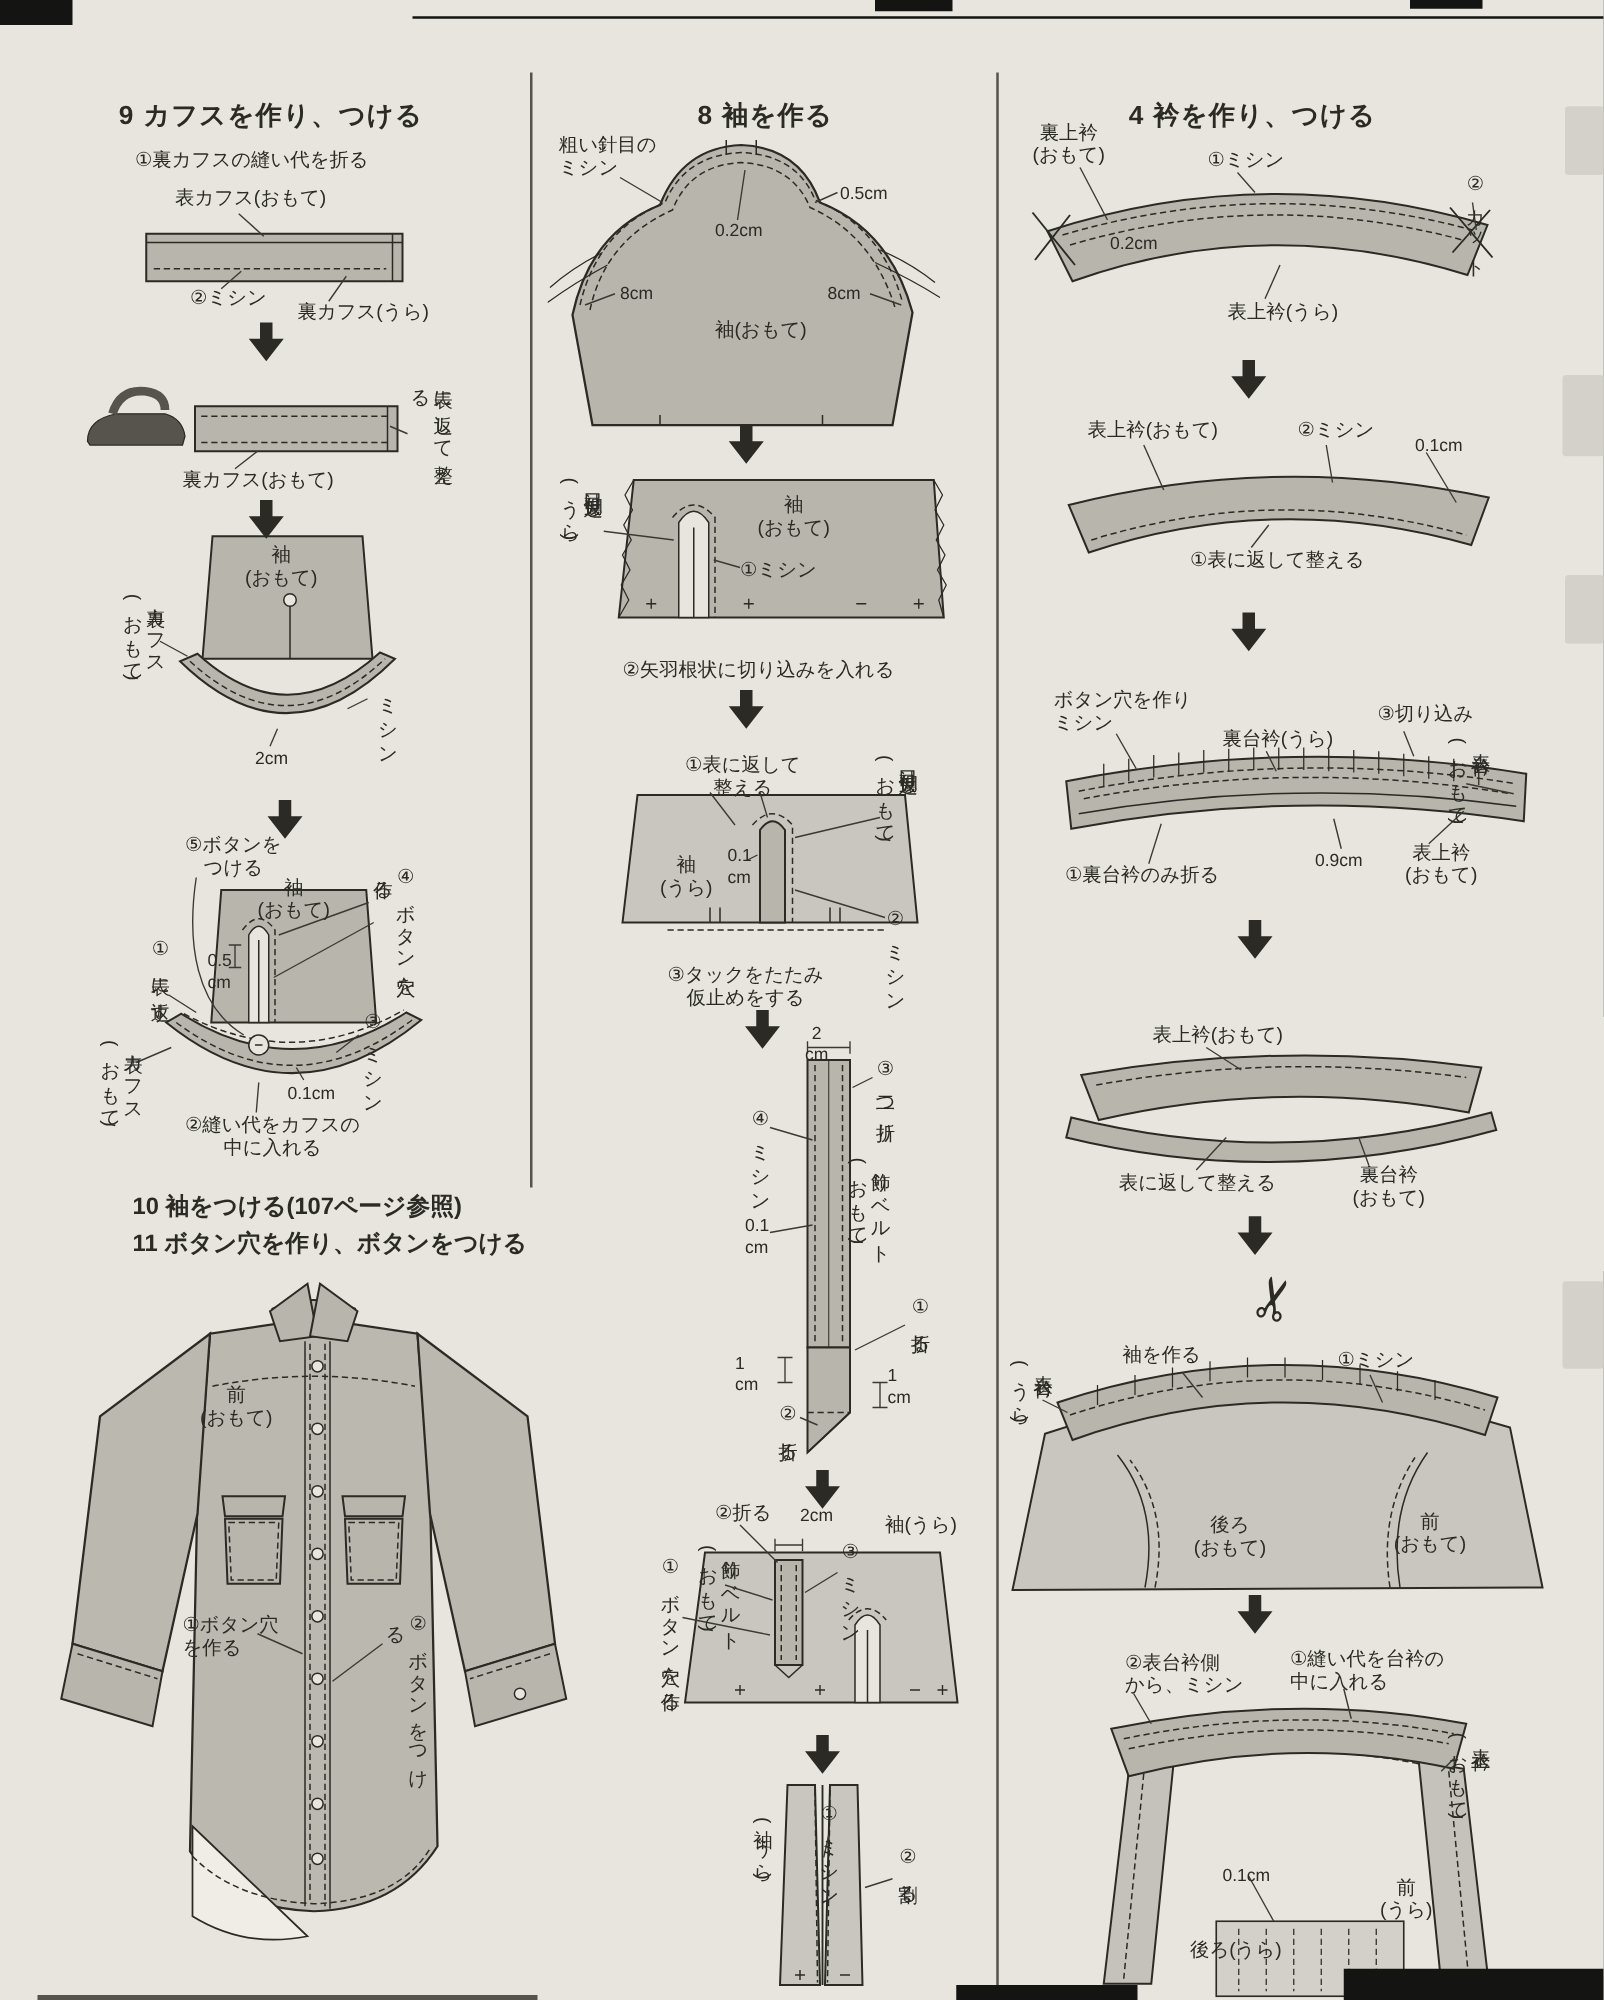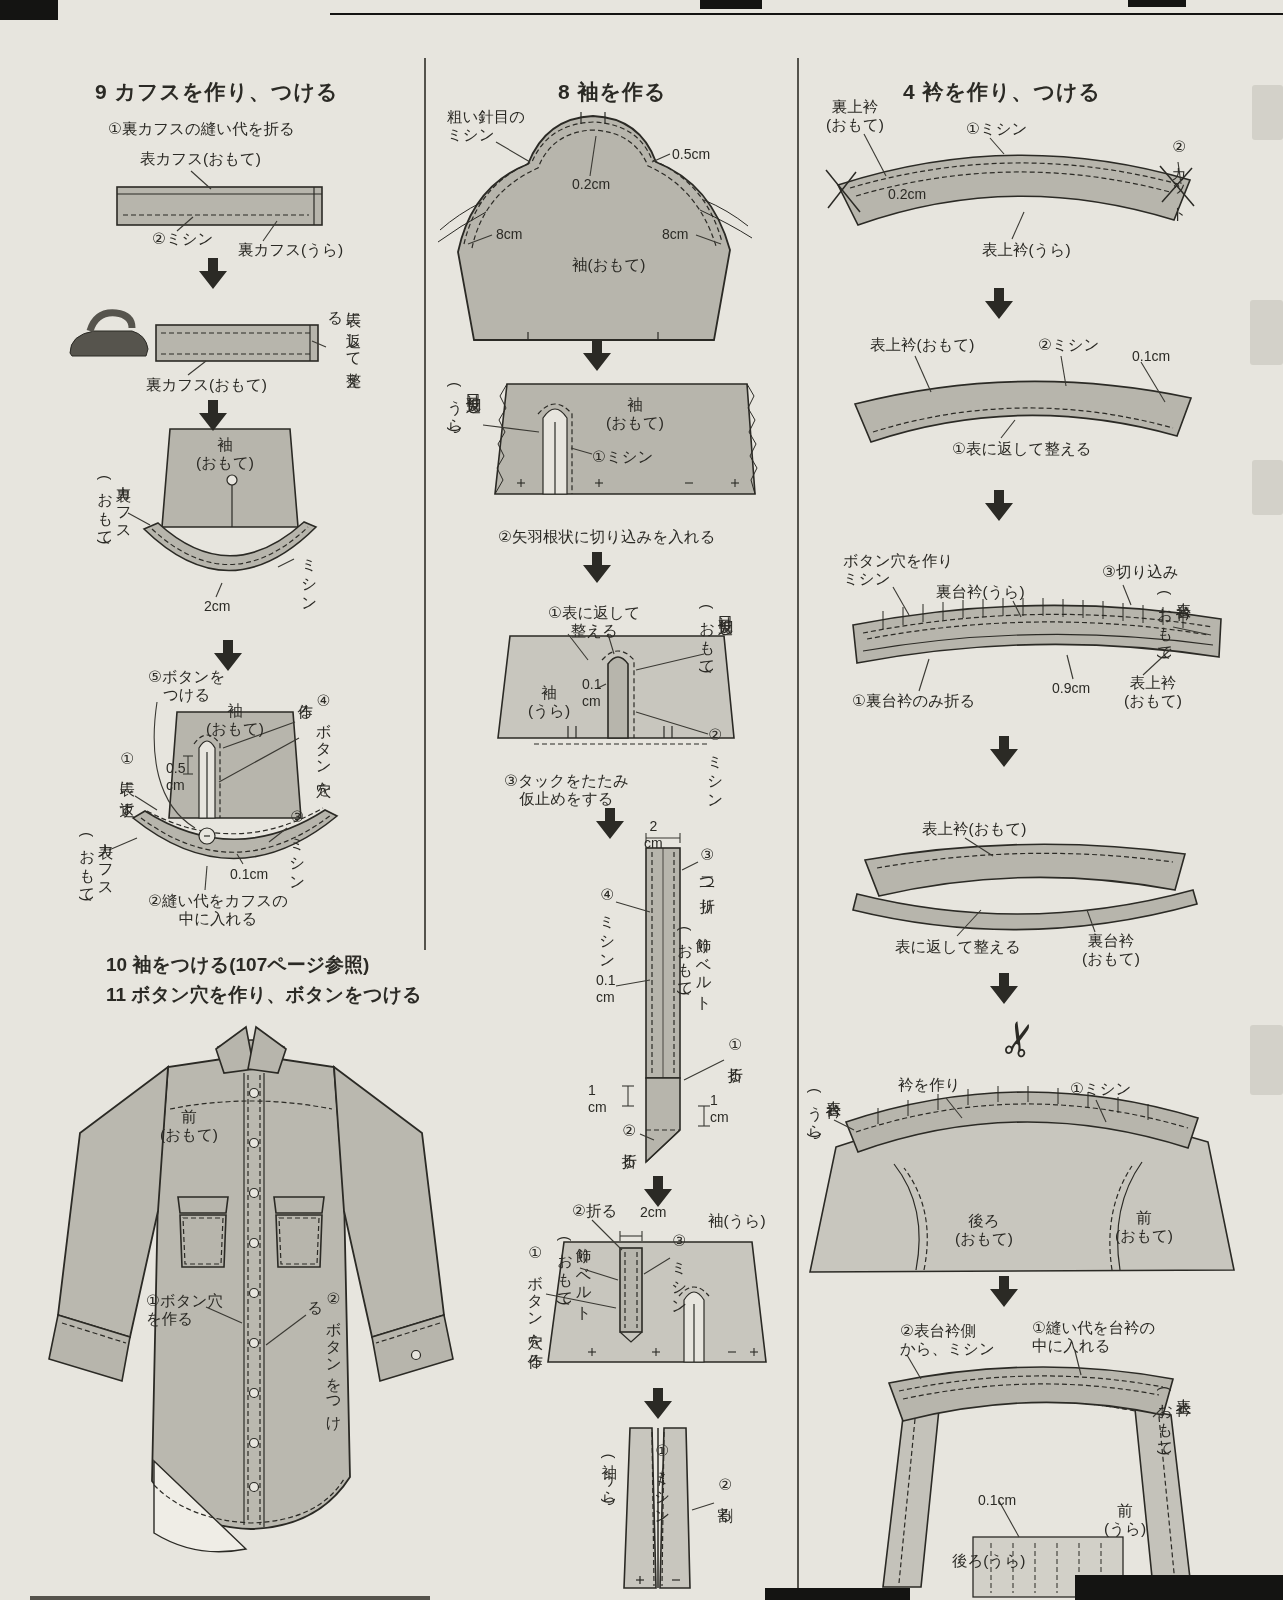--- a/index.html
+++ b/index.html
@@ -526,21 +526,21 @@
   <div class="lbl" style="left:498px;top:528px">②矢羽根状に切り込みを入れる</div>
   <div class="lbl ctr" style="left:548px;top:604px">①表に返して
 整える</div>
   <div class="lbl ctr" style="left:528px;top:684px">袖
 (うら)</div>
   <div class="lbl sm" style="left:582px;top:676px">0.1
 cm</div>
   <div class="lbl v" style="left:698px;top:604px;height:110px">袖口見返し
 (おもて)</div>
   <div class="lbl v" style="left:706px;top:726px;height:80px">②ミシン</div>
-  <div class="lbl ctr" style="left:504px;top:772px">③タックをたたみ
+  <div class="lbl ctr" style="left:534px;top:772px">③タックをたたみ
 仮止めをする</div>
   <div class="lbl sm ctr" style="left:644px;top:818px">2
 cm</div>
   <div class="lbl v" style="left:698px;top:846px;height:100px">③二つ折り</div>
   <div class="lbl v" style="left:598px;top:886px;height:80px">④ミシン</div>
   <div class="lbl sm" style="left:596px;top:972px">0.1
 cm</div>
   <div class="lbl v" style="left:676px;top:926px;height:110px">飾りベルト
 (おもて)</div>
   <div class="lbl v" style="left:726px;top:1036px;height:60px">①折る</div>
@@ -566,34 +566,34 @@
   <div class="lbl" style="left:966px;top:120px">①ミシン</div>
   <div class="lbl v" style="left:1170px;top:138px;height:80px">②カット</div>
   <div class="lbl sm" style="left:888px;top:186px">0.2cm</div>
   <div class="lbl" style="left:982px;top:241px">表上衿(うら)</div>
   <div class="lbl" style="left:870px;top:336px">表上衿(おもて)</div>
   <div class="lbl" style="left:1038px;top:336px">②ミシン</div>
   <div class="lbl sm" style="left:1132px;top:348px">0.1cm</div>
   <div class="lbl" style="left:952px;top:440px">①表に返して整える</div>
   <div class="lbl" style="left:843px;top:552px">ボタン穴を作り
 ミシン</div>
-  <div class="lbl" style="left:936px;top:583px">裏台衿(うら)</div>
+  <div class="lbl" style="left:978px;top:583px">裏台衿(うら)</div>
   <div class="lbl" style="left:1102px;top:563px">③切り込み</div>
   <div class="lbl v" style="left:1156px;top:590px;height:100px">表台衿
 (おもて)</div>
   <div class="lbl" style="left:852px;top:692px">①裏台衿のみ折る</div>
   <div class="lbl sm" style="left:1052px;top:680px">0.9cm</div>
   <div class="lbl ctr" style="left:1124px;top:674px">表上衿
 (おもて)</div>
   <div class="lbl" style="left:922px;top:820px">表上衿(おもて)</div>
   <div class="lbl" style="left:895px;top:938px">表に返して整える</div>
   <div class="lbl ctr" style="left:1082px;top:932px">裏台衿
 (おもて)</div>
   <div class="scissors" style="left:1000px;top:1012px">✂</div>
-  <div class="lbl" style="left:898px;top:1076px">衿を作り</div>
+  <div class="lbl" style="left:898px;top:1076px">袖を作る</div>
   <div class="lbl" style="left:1070px;top:1080px">①ミシン</div>
   <div class="lbl v" style="left:806px;top:1088px;height:100px">表台衿
 (うら)</div>
   <div class="lbl ctr" style="left:955px;top:1212px">後ろ
 (おもて)</div>
   <div class="lbl ctr" style="left:1115px;top:1209px">前
 (おもて)</div>
   <div class="lbl" style="left:900px;top:1322px">②表台衿側
 から、ミシン</div>
   <div class="lbl" style="left:1032px;top:1319px">①縫い代を台衿の

